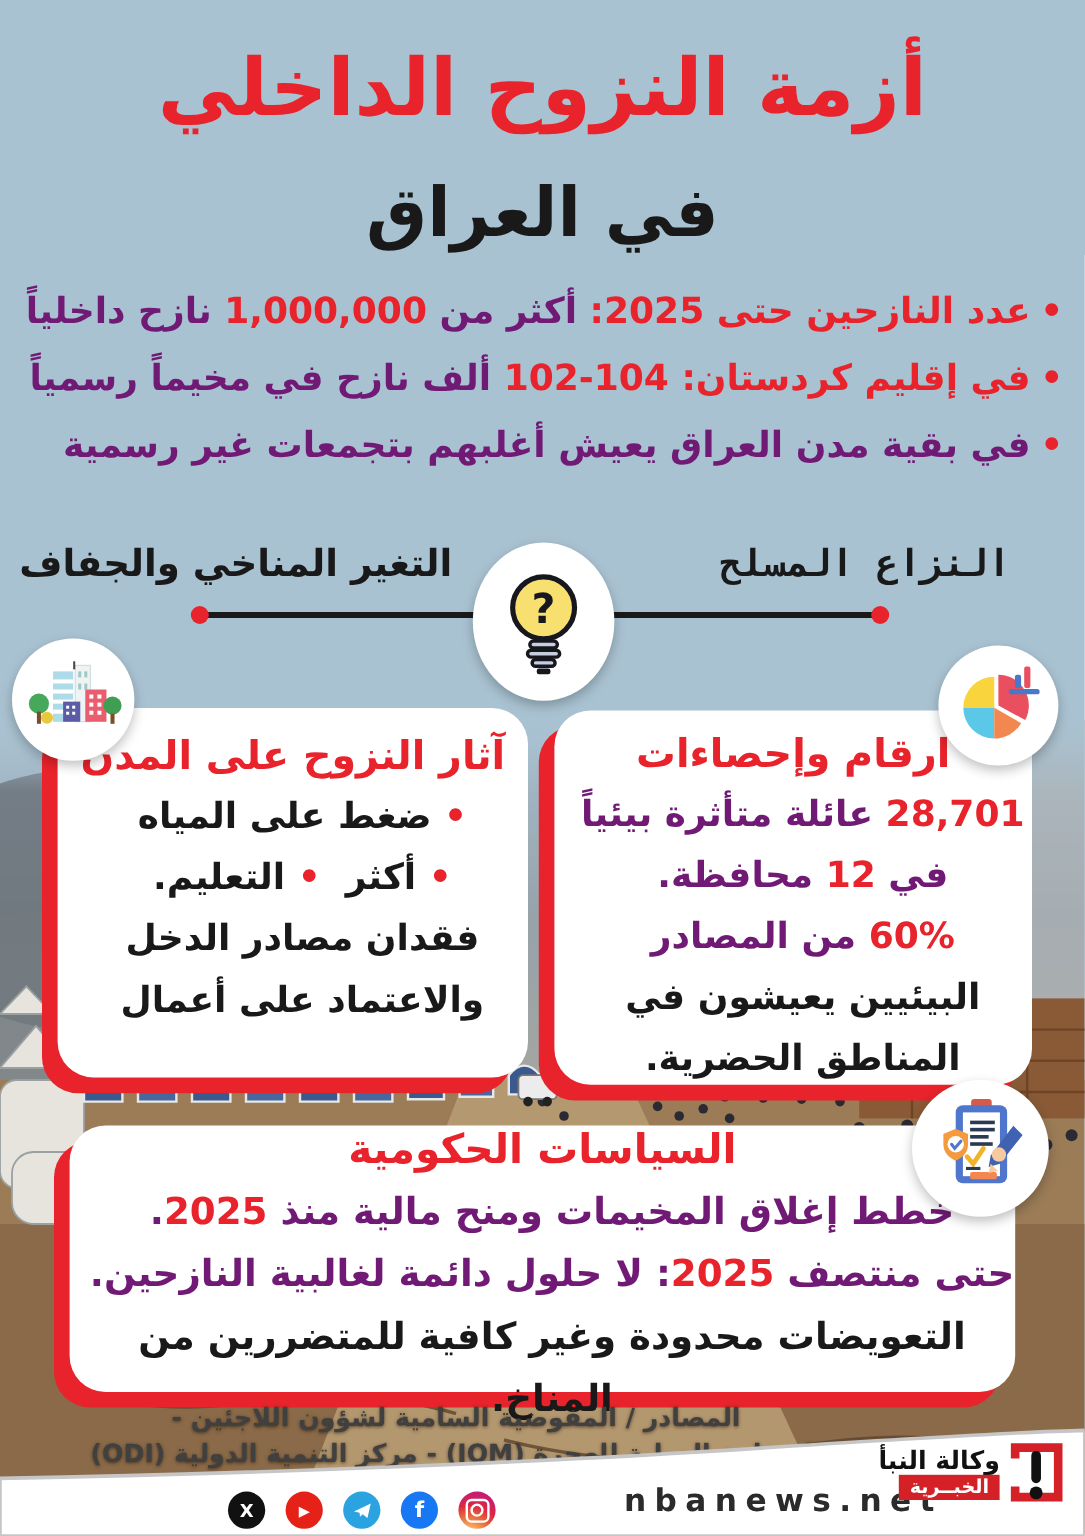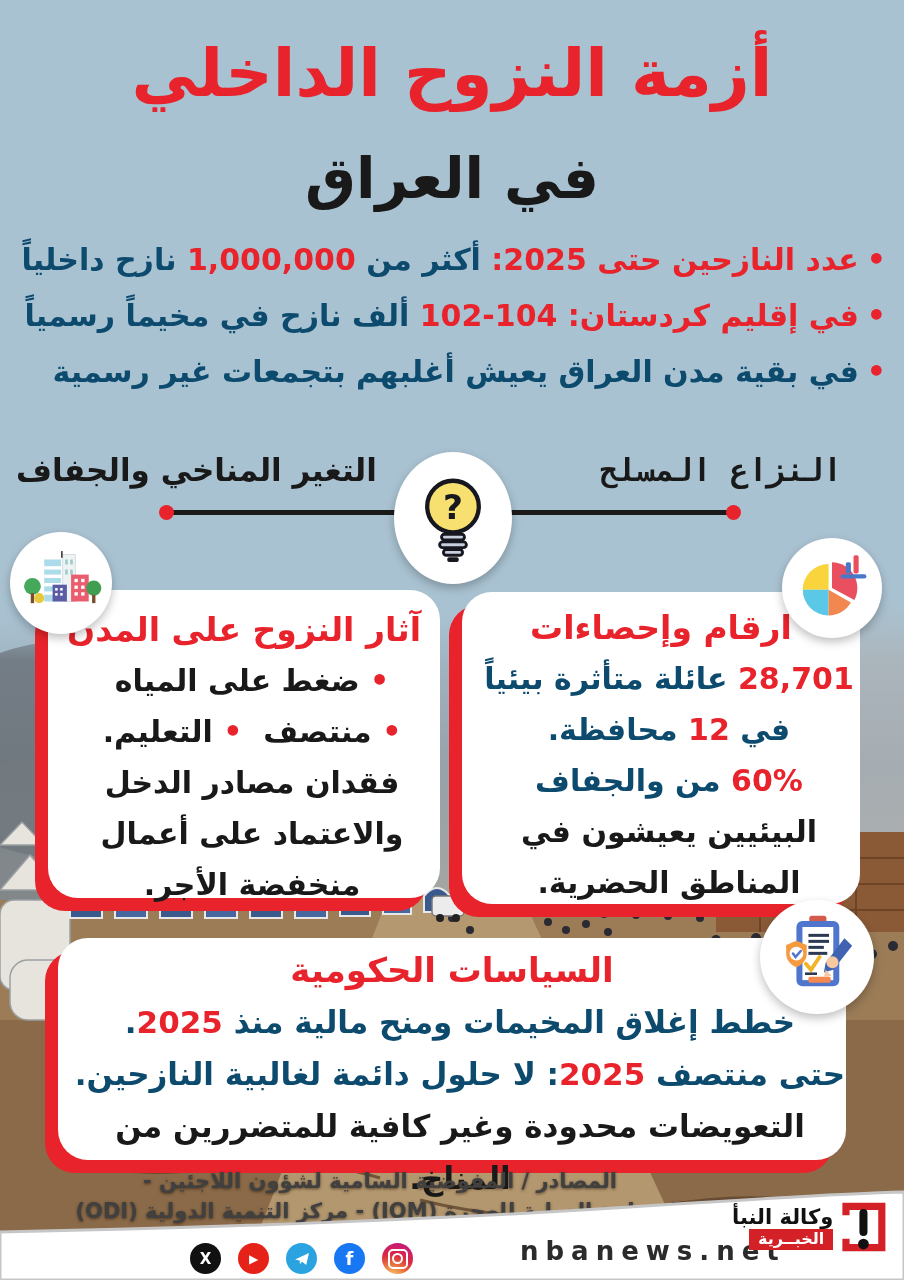--- a/index.html
+++ b/index.html
@@ -4,42 +4,42 @@
 <style>
   html,body{margin:0;padding:0;}
   .canvas{
     position:relative;width:904px;height:1280px;overflow:hidden;
     background:#a9c2d1;
     font-family:"DejaVu Sans","Liberation Sans",sans-serif;
     font-weight:bold;direction:rtl;
   }
   .abs{position:absolute;}
   .red{color:#e8232b;}
-  .dark{color:#0c4a6e;}
+  .dark{color:#701a75;}
   
   .main-title{top:18px;left:0;width:100%;text-align:center;font-size:66px;color:#e8232b;line-height:112px;z-index:2;}
   .sub-title{top:132px;left:0;width:100%;text-align:center;font-size:57px;color:#191919;line-height:92px;z-index:2;}
   
   .bullets{top:232px;right:18px;left:14px;text-align:right;font-size:30px;line-height:56px;color:#191919;z-index:2;}
   .bullet .bdot{color:#e8232b;margin-left:8px;}
   
   .causes-heading{top:400px;left:0;width:100%;text-align:center;font-size:34px;color:#e8232b;z-index:2;}
   .cause-right{top:452px;right:62px;font-size:31px;color:#191919;z-index:2;font-family:Liberation Mono, monospace;}
   .cause-left{top:452px;left:16px;font-size:31px;color:#191919;z-index:2;text-align:right;}
   .connector{top:510px;left:167px;width:566px;height:5px;background:#1a1a1a;z-index:2;}
   .cdot{width:15px;height:15px;border-radius:50%;background:#e8232b;z-index:3;}
   .cdot.r{top:505px;left:726px;}
   .cdot.l{top:505px;left:159px;}
   .bulb-badge{top:452px;left:394px;width:118px;height:132px;background:#fff;border-radius:50%;
     box-shadow:0 4px 10px rgba(0,0,0,.25);display:flex;align-items:center;justify-content:center;z-index:3;}
   
   .card{background:#fff;border-radius:30px;box-shadow:-13px 13px 0 0 #e8232b;z-index:2;text-align:center;}
   .card-impact{left:48px;top:590px;width:392px;height:308px;padding-top:20px;box-sizing:border-box;}
   .card-stats{left:462px;top:592px;width:398px;height:312px;padding-top:16px;box-sizing:border-box;}
-  .card-policy{left:58px;top:938px;width:788px;height:222px;padding-top:12px;box-sizing:border-box;text-align:center;}
+  .card-policy{left:58px;top:938px;width:788px;height:222px;box-sizing:border-box;text-align:center;}
   .card-title{font-size:33px;color:#e8232b;margin-bottom:6px;}
   .card-line{font-size:30px;color:#191919;line-height:51px;margin-left:16px;}
   .card-policy .card-line{font-size:31px;line-height:52px;}
   .badge{background:#fff;border-radius:50%;box-shadow:0 4px 10px rgba(0,0,0,.25);display:flex;align-items:center;justify-content:center;z-index:4;}
   .badge-city{left:10px;top:532px;width:102px;height:102px;}
   .badge-pie{left:782px;top:538px;width:100px;height:100px;}
   .badge-clip{left:760px;top:900px;width:114px;height:114px;}
   
   .photo{left:0;top:600px;width:904px;height:680px;z-index:1;}
   
@@ -190,31 +190,30 @@
       <rect x="33" y="69" width="24" height="6" rx="3" fill="#c7cede" stroke="#17171f" stroke-width="3"></rect>
       <rect x="31" y="77" width="28" height="6" rx="3" fill="#c7cede" stroke="#17171f" stroke-width="3"></rect>
       <rect x="35" y="85" width="20" height="6" rx="3" fill="#c7cede" stroke="#17171f" stroke-width="3"></rect>
       <rect x="39" y="93" width="12" height="5" rx="2" fill="#17171f"></rect>
     </svg>
   </div>
 
   <div class="abs card card-impact">
     <div class="card-title">آثار النزوح على المدن</div>
     <div class="card-line"><span class="red">•</span><span> </span><span>ضغط على المياه</span></div>
-    <div class="card-line"><span class="red">•</span><span> </span><span>منتصف</span><span>&nbsp;&nbsp;</span><span class="red">•</span><span> </span><span>التعليم.</span></div>
+    <div class="card-line"><span class="red">•</span><span> </span><span>أكثر</span><span>&nbsp;&nbsp;</span><span class="red">•</span><span> </span><span>التعليم.</span></div>
     <div class="card-line">فقدان مصادر الدخل</div>
     <div class="card-line">والاعتماد على أعمال</div>
-    <div class="card-line">منخفضة الأجر.</div>
   </div>
 
   <div class="abs card card-stats">
     <div class="card-title">ارقام وإحصاءات</div>
     <div class="card-line"><span class="red">28,701</span><span class="dark"> عائلة متأثرة بيئياً</span></div>
     <div class="card-line"><span class="dark">في </span><span class="red">12</span><span class="dark"> محافظة.</span></div>
-    <div class="card-line"><span class="red">60%</span><span class="dark">  من والجفاف</span></div>
+    <div class="card-line"><span class="red">60%</span><span class="dark">  من المصادر</span></div>
     <div class="card-line">البيئيين يعيشون في</div>
     <div class="card-line">المناطق الحضرية.</div>
   </div>
 
   <div class="abs badge badge-city">
     <svg width="84" height="84" viewBox="0 0 100 100">
       <rect x="30" y="22" width="20" height="50" fill="#aedbea"></rect>
       <rect x="30" y="30" width="20" height="4" fill="#fff"></rect>
         <rect x="30" y="40" width="20" height="4" fill="#fff"></rect>
       <rect x="30" y="50" width="20" height="4" fill="#fff"></rect>

